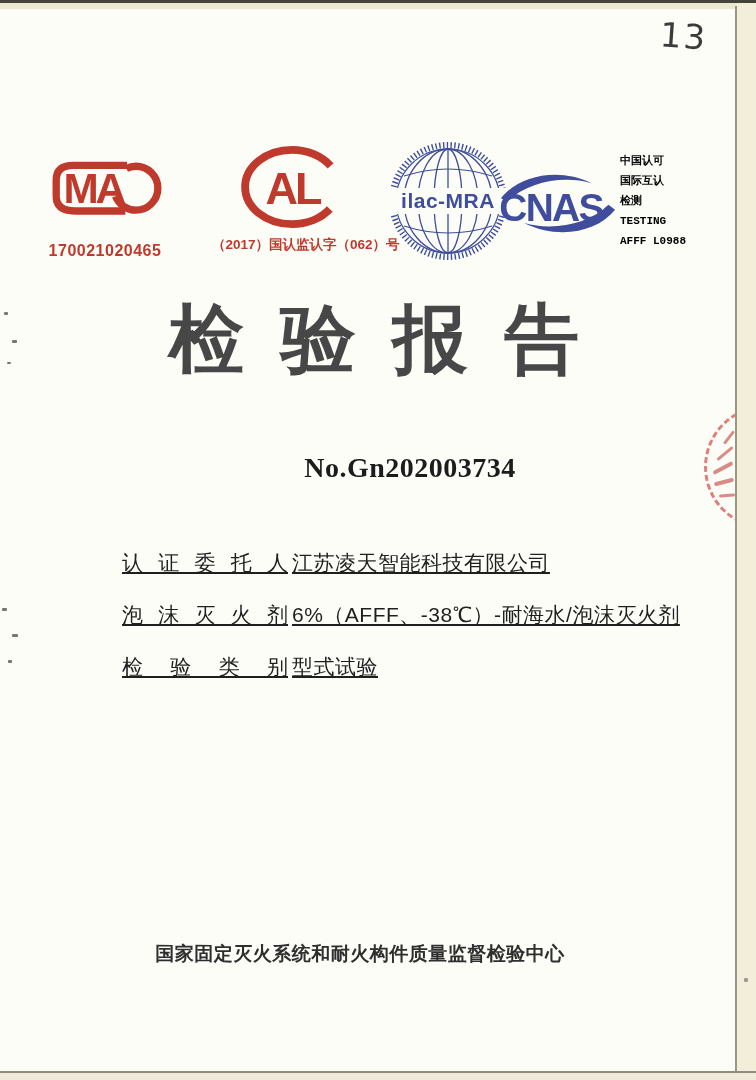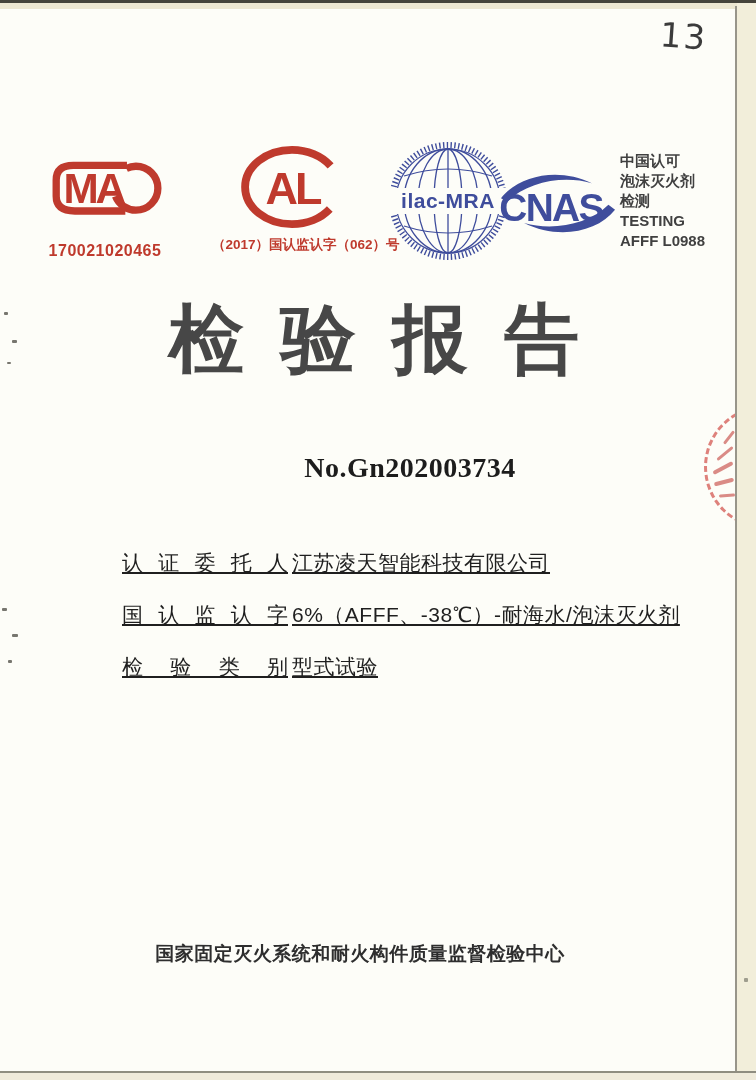--- a/index.html
+++ b/index.html
@@ -23,21 +23,21 @@
     color:#3b3b3b;transform:rotate(4deg);letter-spacing:2px;z-index:2;
   }
 
   
   .cma-block{position:absolute;left:44px;top:148px;width:122px;text-align:center;}
   .cma-code{margin-top:12px;font-size:16px;font-weight:bold;color:#bf3a2d;letter-spacing:.5px;white-space:nowrap;}
   .cal-block{position:absolute;left:212px;top:144px;width:160px;text-align:center;}
   .cal-caption{margin-top:2px;font-size:13.5px;font-weight:bold;color:#bf3a2d;white-space:nowrap;}
   .ilac-svg{position:absolute;left:388px;top:140px;}
   .cnas-svg{position:absolute;left:496px;top:166px;}
-  .cnas-text{position:absolute;left:620px;top:151px;color:#404040;font-weight:bold;font-size:15px;line-height:20px;white-space:nowrap;}
+  .cnas-text{position:absolute;left:620px;top:151px;color:#000000;font-weight:bold;font-size:11px;line-height:20px;white-space:nowrap;font-family:Liberation Mono, monospace;}
 
   .title{
     position:absolute;top:290px;left:0;width:100%;margin:0;text-align:center;
     font-size:75px;font-weight:bold;color:#474747;letter-spacing:8px;
   }
   .report-no{
     position:absolute;top:452px;left:0;width:100%;text-align:center;
     font-family:"Liberation Serif",serif;font-weight:bold;font-size:28px;
     color:#1c1c1c;letter-spacing:.5px;padding-left:32px;
   }
@@ -116,21 +116,21 @@
   </svg>
 
   <svg class="cnas-svg" width="124" height="76" viewBox="0 0 150 82">
     <path d="M6,34 C28,6 76,-4 116,16 C82,6 38,14 14,38 Z" fill="#3f4d9c"></path>
     <path d="M144,48 C122,76 74,84 34,64 C68,74 112,66 136,42 Z" fill="#3f4d9c"></path>
     <text x="4" y="62" font-size="47" font-weight="bold" fill="#3f4d9c" letter-spacing="-2">CNAS</text>
   </svg>
 
   <div class="cnas-text">
     <div>中国认可</div>
-    <div>泡沫灭火剂</div>
+    <div>国际互认</div>
     <div>检测</div>
     <div>TESTING</div>
     <div>AFFF L0988</div>
   </div>
 
   <h1 class="title">检 验 报 告</h1>
 
   <div class="report-no">No.Gn202003734</div>
 
   <div class="stamp">
@@ -140,21 +140,21 @@
     <div class="stamp-mark" style="left:7px;top:72px;width:20px;height:4px;transform:rotate(-14deg);"></div>
     <div class="stamp-mark" style="left:12px;top:86px;width:16px;height:3px;transform:rotate(-4deg);"></div>
   </div>
 
   <div class="fields">
     <div class="frow">
       <div class="flabel">认 证 委 托 人</div>
       <div class="fvalue">江苏凌天智能科技有限公司</div>
     </div>
     <div class="frow">
-      <div class="flabel">国认监认字</div>
+      <div class="flabel">泡沫灭火剂</div>
       <div class="fvalue">6%（AFFF、-38℃）-耐海水/泡沫灭火剂</div>
     </div>
     <div class="frow">
       <div class="flabel">检 验 类 别</div>
       <div class="fvalue">型式试验</div>
     </div>
   </div>
 
   <div class="footer-org">国家固定灭火系统和耐火构件质量监督检验中心</div>
 

